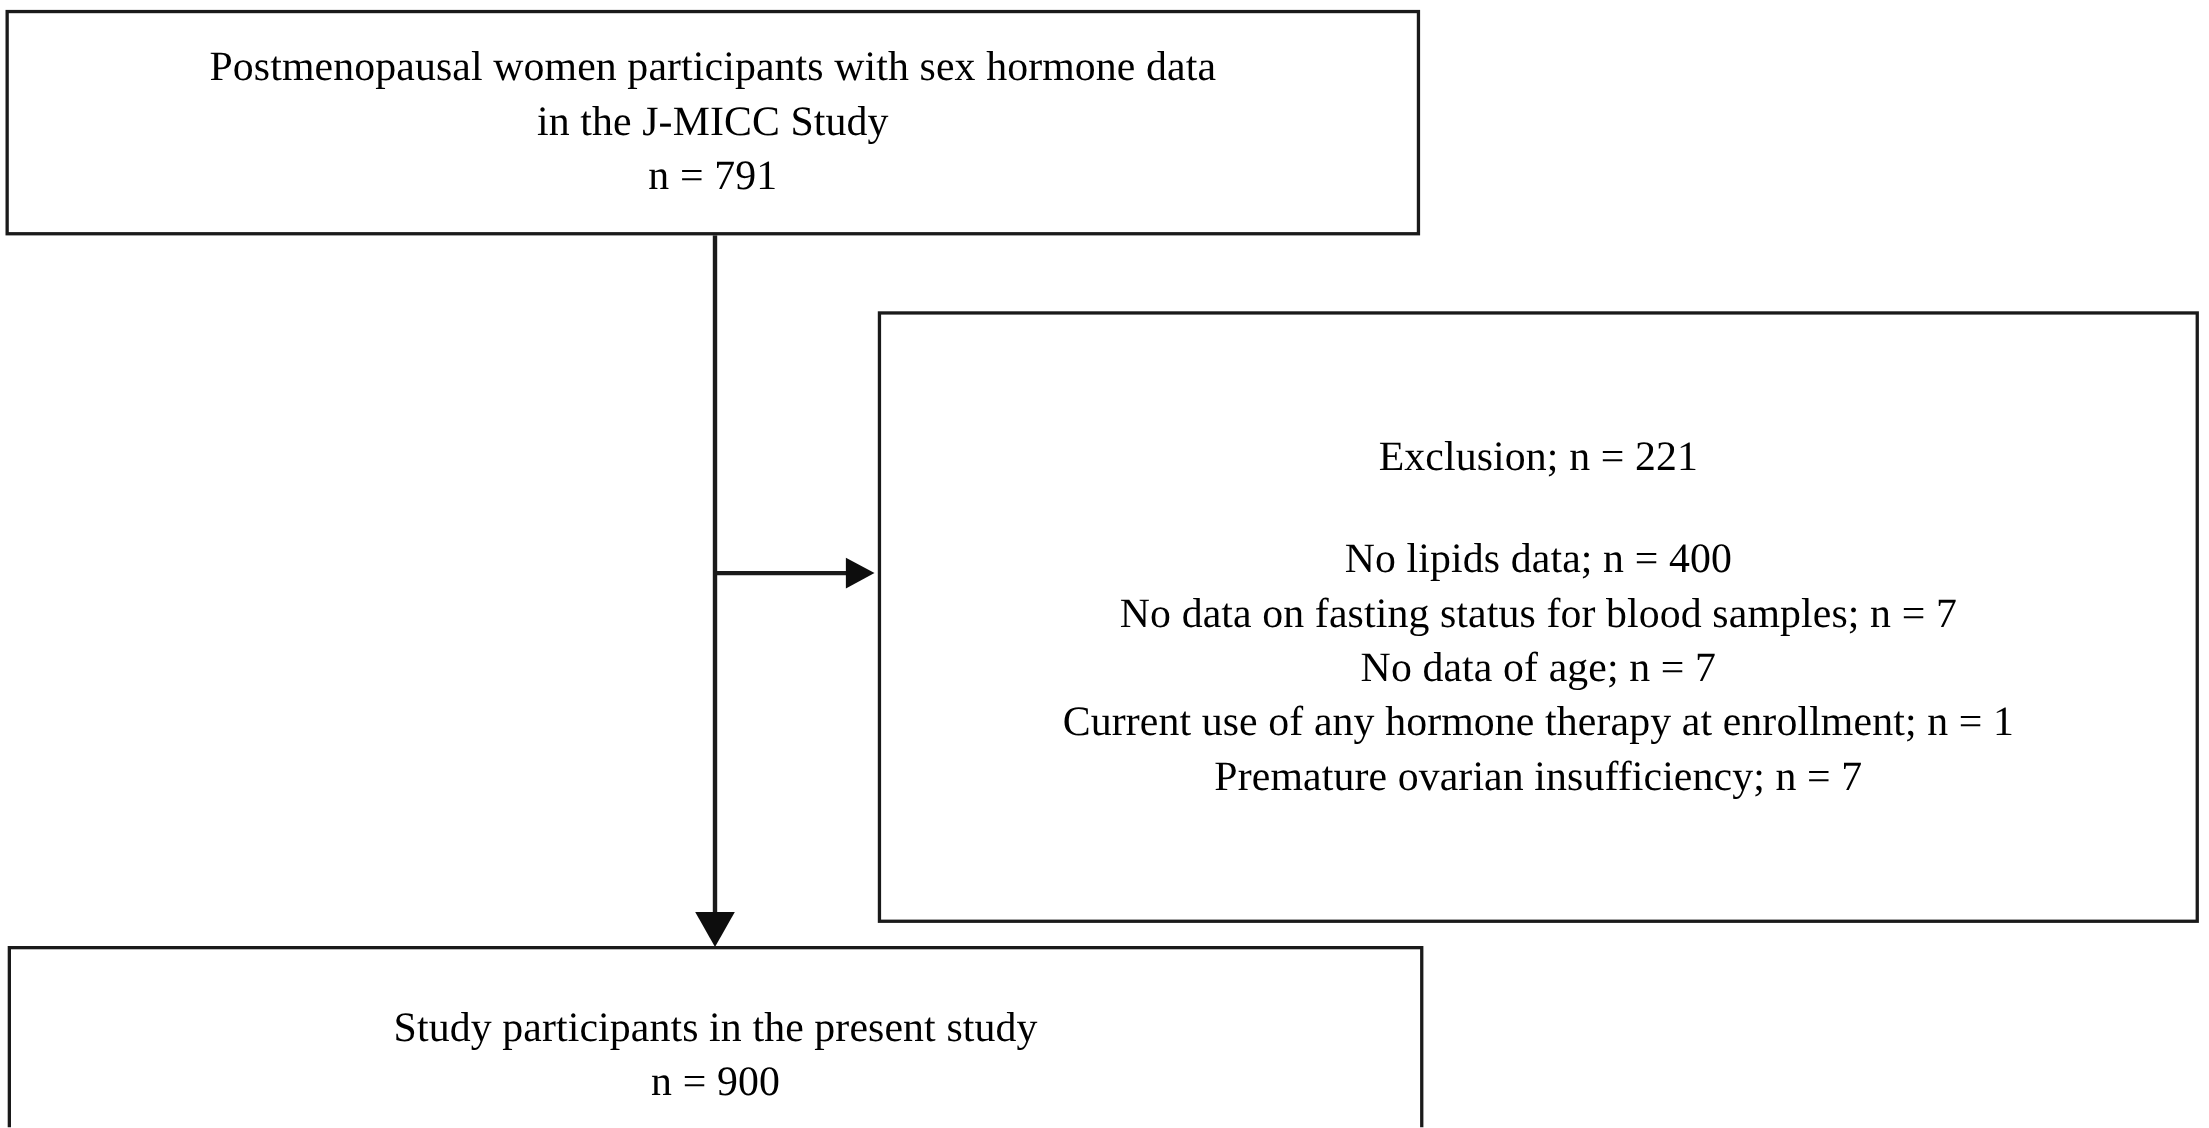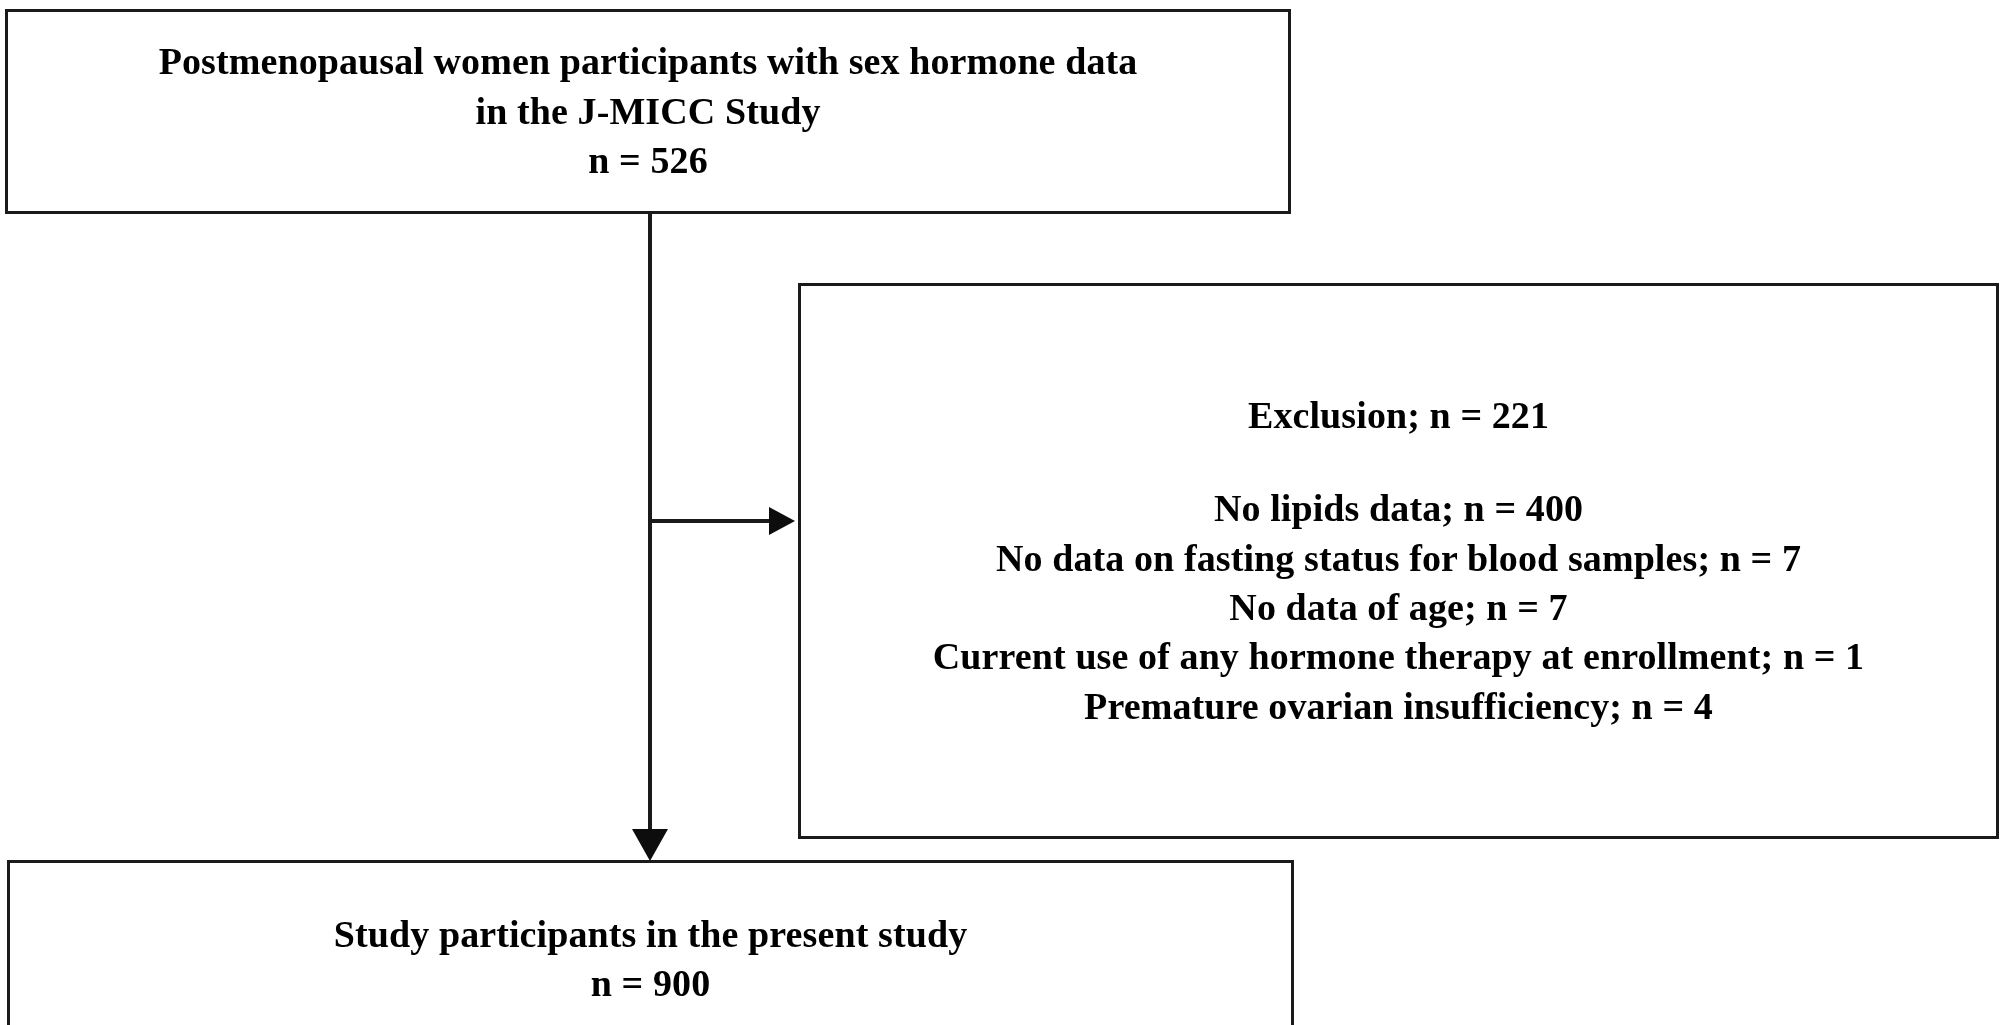--- a/index.html
+++ b/index.html
@@ -28,21 +28,20 @@
     flex-direction: column;
     align-items: center;
     justify-content: center;
   }
   .box-line {
     display: block;
     white-space: nowrap;
     font-size: 38px;
     line-height: 1.30;
     letter-spacing: 0.1px;
-    font-weight: bold;
   }
   .box-line.spacer {
     height: 44px;
   }
 
   #box-source   { left: 5px;   top: 9px;   width: 1286px; height: 205px; }
   #box-exclusion{ left: 798px; top: 283px; width: 1201px; height: 556px; }
   #box-final    { left: 7px;   top: 860px; width: 1287px; height: 198px; }
 
   
@@ -66,31 +65,31 @@
 
     <line x1="650" y1="521" x2="779" y2="521" stroke="#1a1a1a" stroke-width="4"></line>
     <polygon points="795,521 769,507 769,535" fill="#0d0d0d"></polygon>
 
     <polygon points="650,861 632,829 668,829" fill="#0d0d0d"></polygon>
   </svg>
 
   <div class="flow-box" id="box-source">
     <span class="box-line">Postmenopausal women participants with sex hormone data</span>
     <span class="box-line">in the J-MICC Study</span>
-    <span class="box-line">n = 526</span>
+    <span class="box-line">n = 791</span>
   </div>
 
   <div class="flow-box" id="box-exclusion">
     <span class="box-line">Exclusion; n = 221</span>
     <span class="box-line spacer"></span>
     <span class="box-line">No lipids data; n = 400</span>
     <span class="box-line">No data on fasting status for blood samples; n = 7</span>
     <span class="box-line">No data of age; n = 7</span>
     <span class="box-line">Current use of any hormone therapy at enrollment; n = 1</span>
-    <span class="box-line">Premature ovarian insufficiency; n = 4</span>
+    <span class="box-line">Premature ovarian insufficiency; n = 7</span>
   </div>
 
   <div class="flow-box" id="box-final">
     <span class="box-line">Study participants in the present study</span>
     <span class="box-line">n = 900</span>
   </div>
 
 </div>
 
 </body></html>

